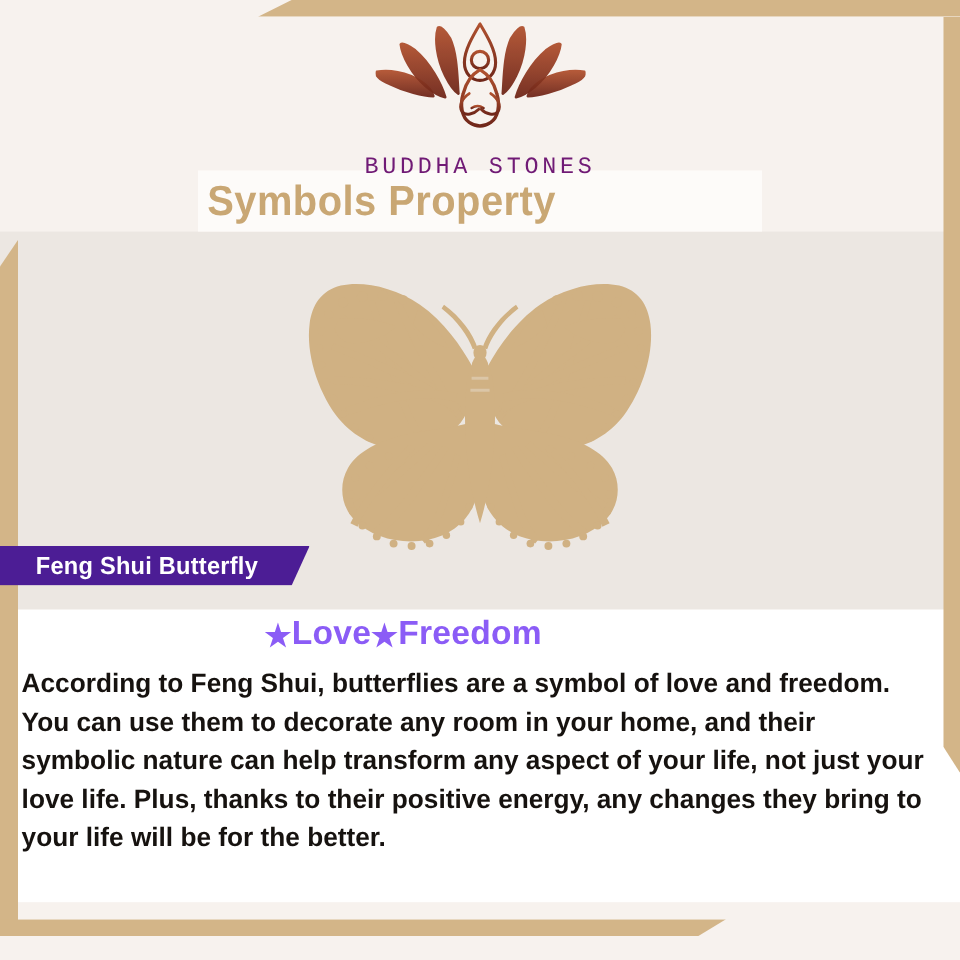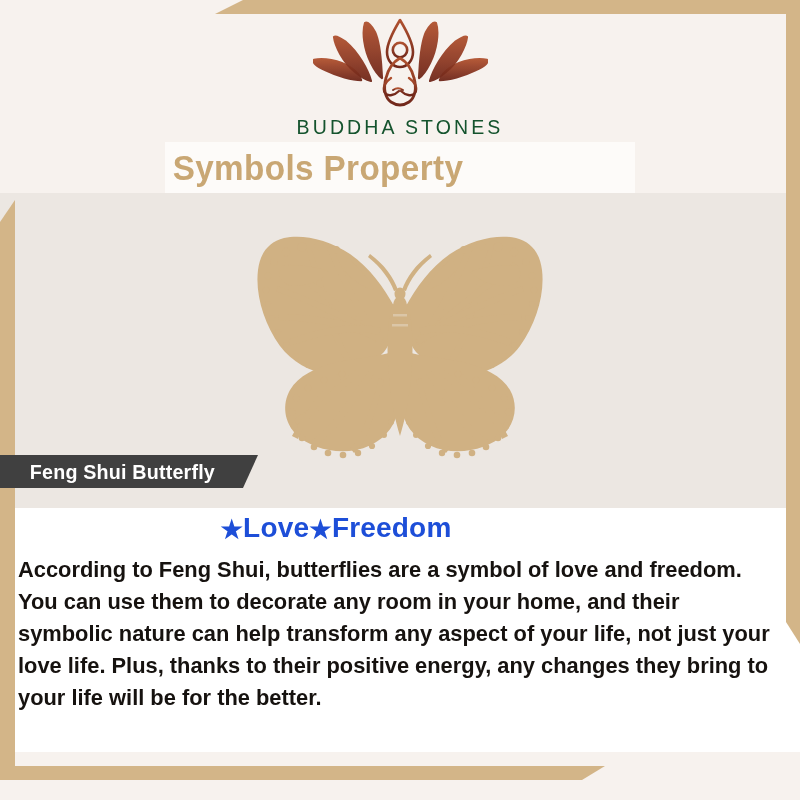--- a/index.html
+++ b/index.html
@@ -43,23 +43,23 @@
     clip-path:polygon(0 0, 605px 0, 582px 14px, 0 14px);
   }
 
   
   .logo-wrap{
     position:absolute;left:0;top:18px;width:800px;
     display:flex;flex-direction:column;align-items:center;
   }
   .logo-mark{width:175px;height:92px;display:block;}
   .logo-text{
-    margin-top:6px;
-    font-family:Liberation Sans, sans-serif;
-    font-size:19.5px;letter-spacing:3.1px;color:#14532d;
+    margin-top:18px;
+    font-family:Liberation Mono, monospace;
+    font-size:19.5px;letter-spacing:3.1px;color:#701a75;
     font-weight:400;white-space:nowrap;
   }
 
   
   .title-bar{
     position:absolute;left:165px;top:142px;width:470px;height:51px;
     display:flex;align-items:center;justify-content:flex-start;
   }
   .title-text{
     font-family:"Liberation Sans Narrow","Liberation Sans",sans-serif;
@@ -68,38 +68,38 @@
     transform:scaleX(0.95);
   }
 
   
   .bfly-wrap{position:absolute;left:0;top:228px;width:800px;display:flex;justify-content:center;}
   .bfly{width:352px;height:232px;display:block;}
 
   
   .banner{
     position:absolute;left:0;top:455px;width:258px;height:33px;
-    background:#404040;
+    background:#4c1d95;
     clip-path:polygon(0 0, 258px 0, 243px 33px, 0 33px);
     display:flex;align-items:center;
   }
   .banner-text{
     margin-left:26px;
     font-family:"Liberation Sans Narrow","Liberation Sans",sans-serif;
     font-weight:bold;font-size:20.5px;color:#FFFFFF;
     letter-spacing:0.2px;white-space:nowrap;
     transform:scaleX(0.96);
   }
 
   
   .headline{
     position:absolute;left:0;top:512px;width:672px;
     text-align:center;
     font-family:"Liberation Sans Narrow","Liberation Sans",sans-serif;
-    font-weight:bold;font-size:28px;color:#1d4ed8;
+    font-weight:bold;font-size:28px;color:#8b5cf6;
     white-space:nowrap;letter-spacing:0.2px;
   }
   .headline .star{font-size:25px;display:inline-block;vertical-align:-1px;}
 
   
   .para{
     position:absolute;left:18px;top:554px;width:768px;
     font-family:"Liberation Sans Narrow","Liberation Sans",sans-serif;
     font-size:22.2px;line-height:32px;color:#16120F;
     font-weight:bold;

